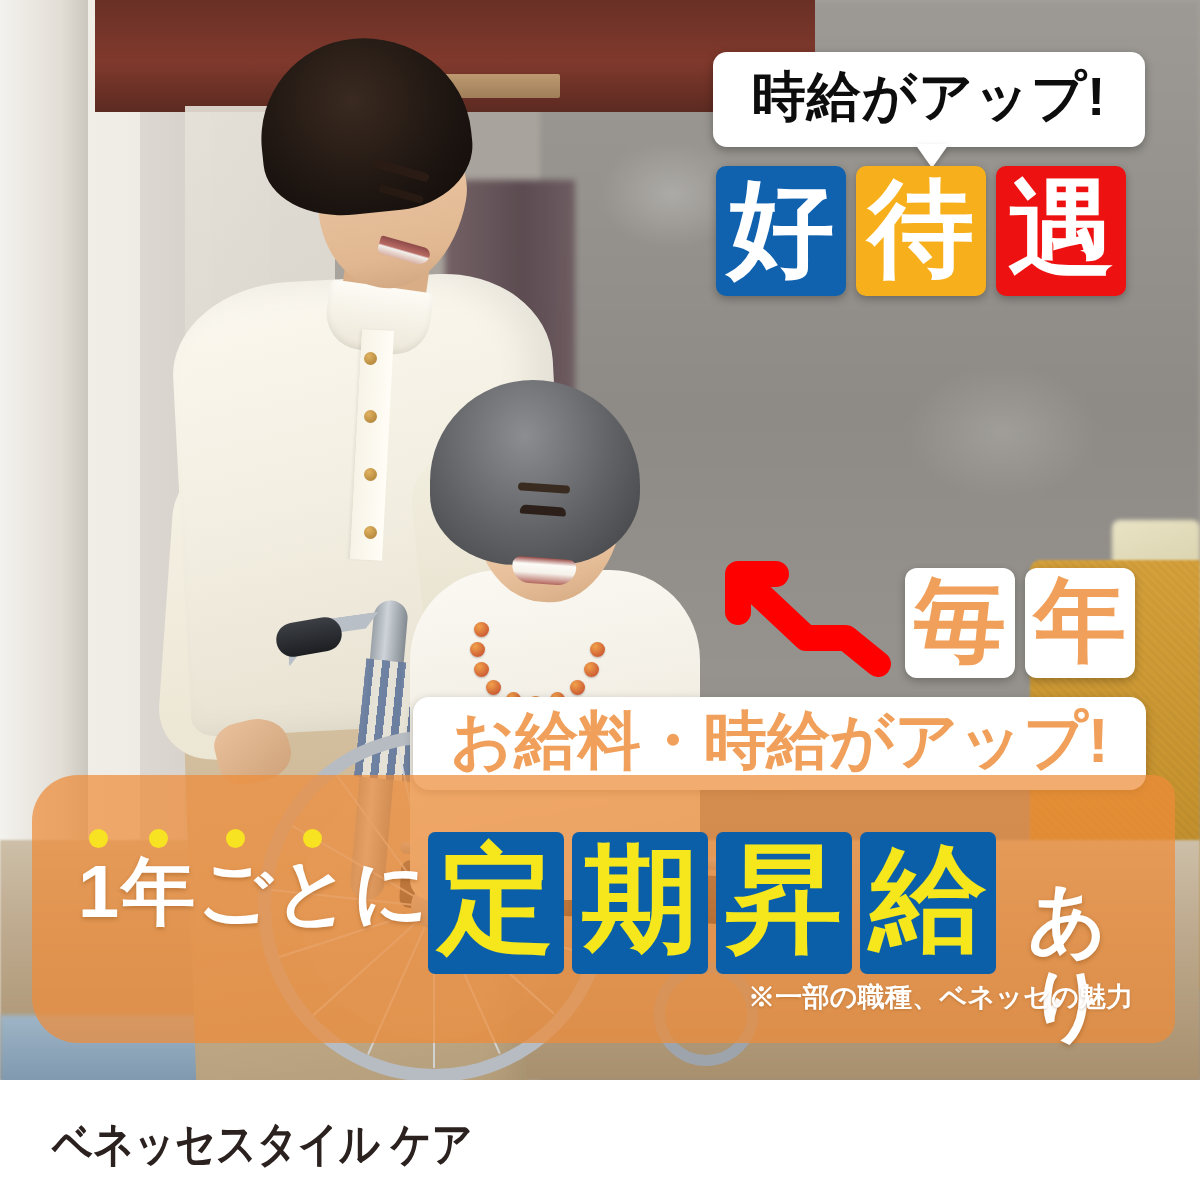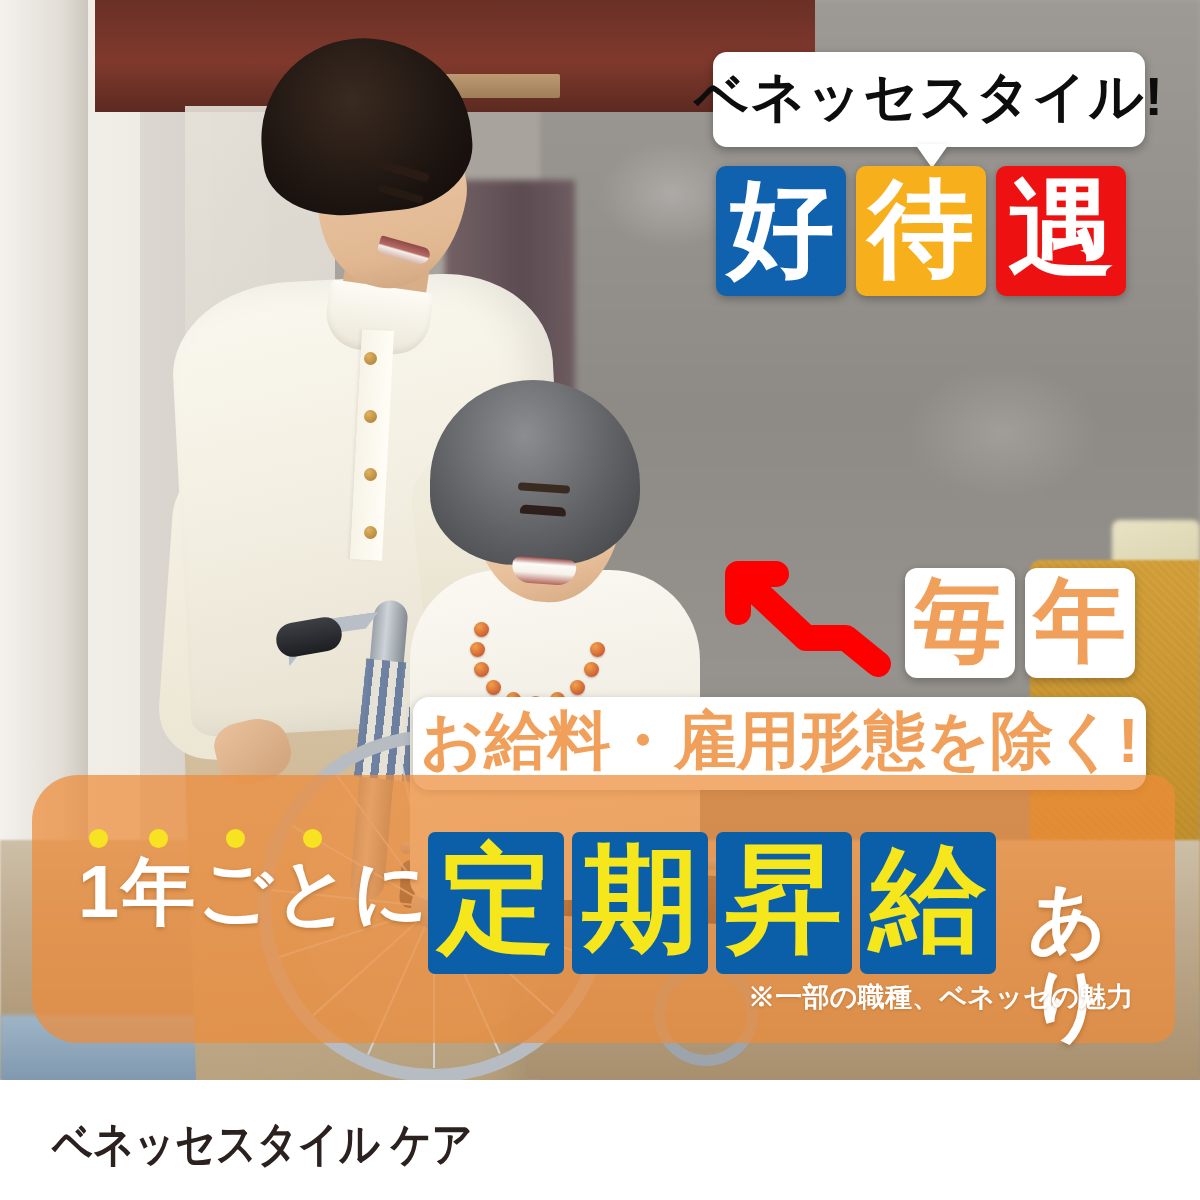--- a/index.html
+++ b/index.html
@@ -504,21 +504,21 @@
       <div class="lady-hair"></div>
       <div class="lady-brow"></div>
       <div class="lady-eye"></div>
       <div class="lady-mouth"></div>
     </div>
 
     <div class="photo-soft"></div>
   </div>
 
   <div class="speech-bubble">
-    <div class="txt">ベネッセスタイル!</div>
+    <div class="txt">時給がアップ!</div>
   </div>
   <div class="bubble-tail"></div>
 
   <div class="kouguu-row">
     <div class="kanji-tile" style="background:#1062AE">
       <span>好</span>
     </div>
     <div class="kanji-tile" style="background:#F7B01B">
       <span>待</span>
     </div>
@@ -536,21 +536,21 @@
   <div class="maitoshi-row">
     <div class="white-tile">
       <span style="color:#F0A05A">毎</span>
     </div>
     <div class="white-tile">
       <span style="color:#F0A05A">年</span>
     </div>
   </div>
 
   <div class="salary-banner">
-    <div class="txt" style="color:#F0A05A">お給料・雇用形態を除く!</div>
+    <div class="txt" style="color:#F0A05A">お給料・時給がアップ!</div>
   </div>
 
   <div class="orange-panel"></div>
 
   <div class="ichinen">
     <span class="emph-char">1</span>
     <span class="emph-char">年</span>
     <span class="emph-char">ご</span>
     <span class="emph-char">と</span>
     <span class="emph-char nodot">に</span>

